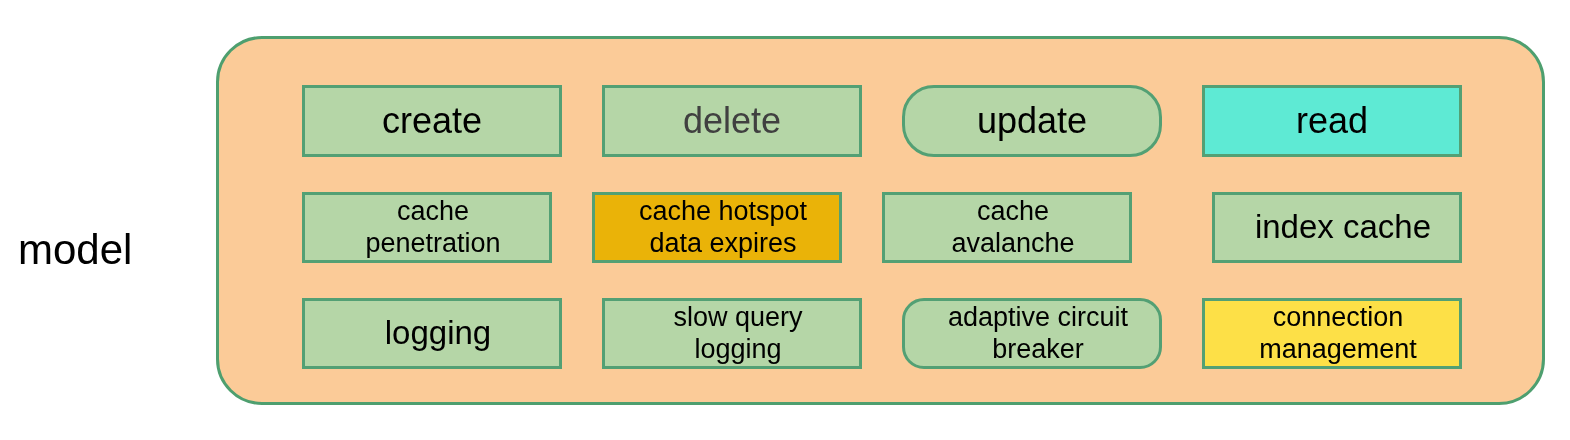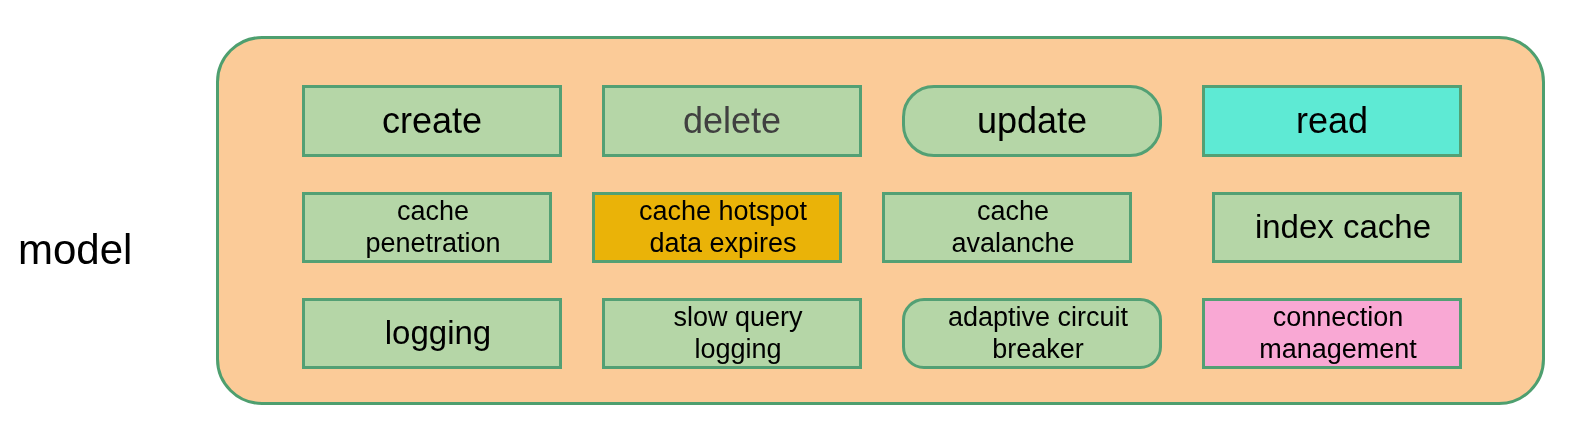--- a/index.html
+++ b/index.html
@@ -148,21 +148,21 @@
           <span class="cell-text">logging</span>
         </div>
         <div class="cell" style="background: rgb(181, 214, 167); border-color: rgb(83, 160, 116); color: rgb(0, 0, 0);">
           <span class="cell-text">slow query
 logging</span>
         </div>
         <div class="cell" style="background: rgb(181, 214, 167); border-color: rgb(83, 160, 116); color: rgb(0, 0, 0); border-radius: 22px;">
           <span class="cell-text">adaptive circuit
 breaker</span>
         </div>
-        <div class="cell" style="background: #f9a8d4; border-color: rgb(83, 160, 116); color: rgb(0, 0, 0);">
+        <div class="cell" style="background: #fde047; border-color: rgb(83, 160, 116); color: rgb(0, 0, 0);">
           <span class="cell-text">connection
 management</span>
         </div>
       </div>
 
     </div>
   </div>
 
 </div>
 

